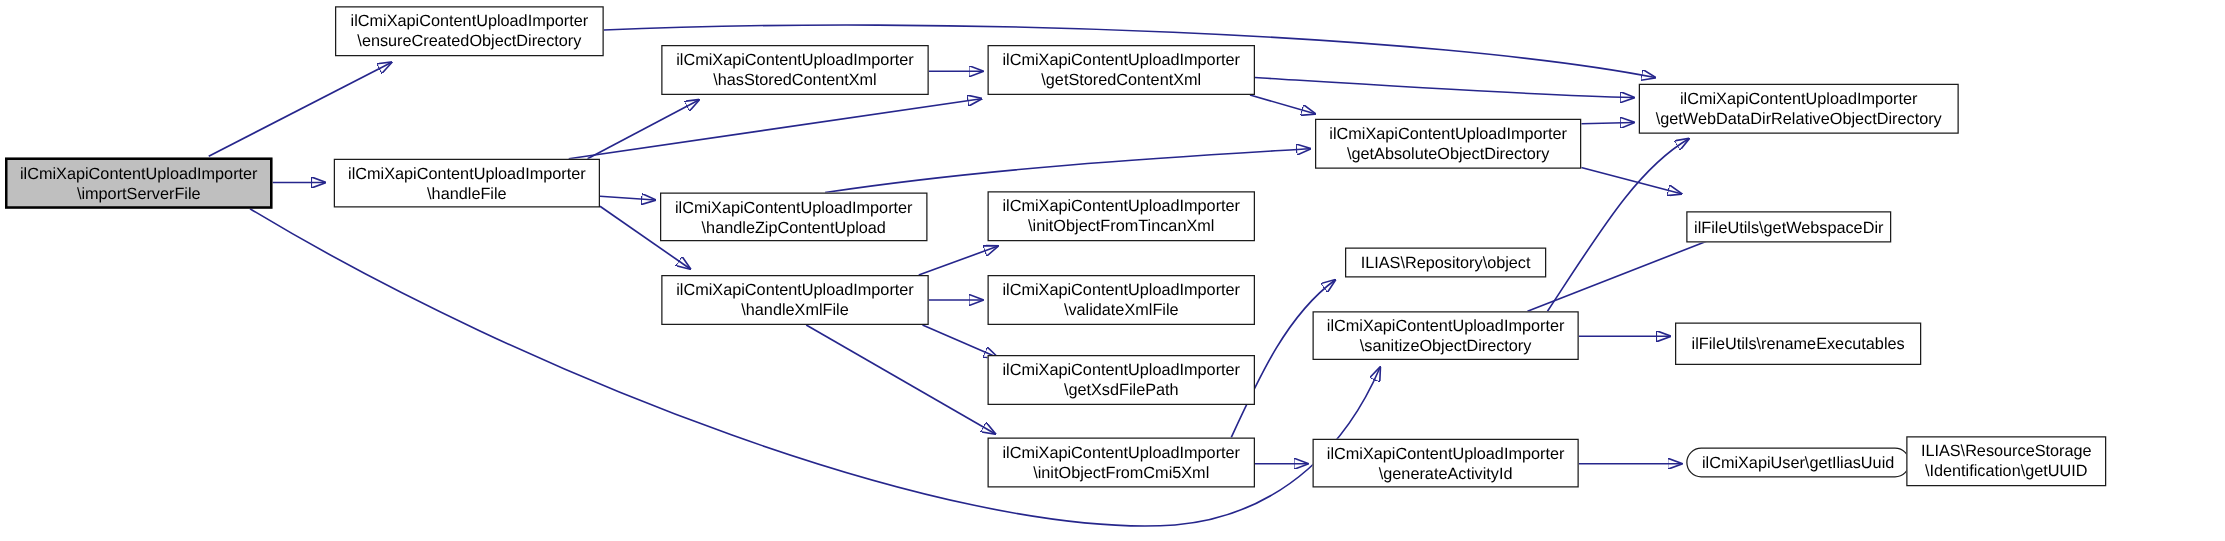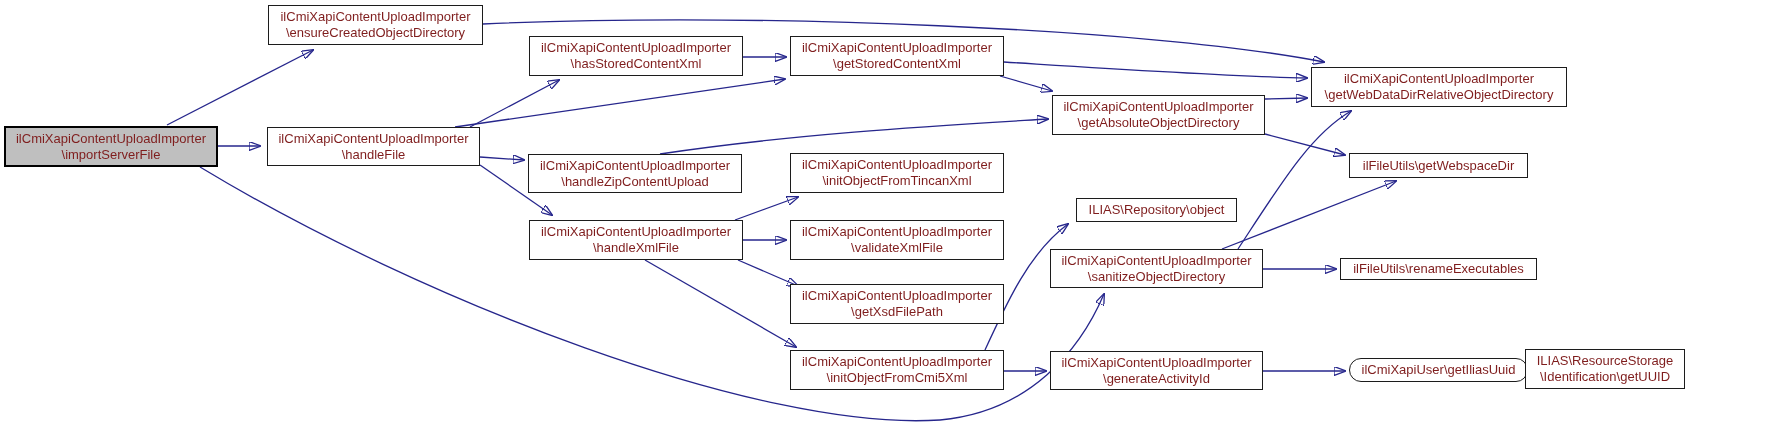--- a/index.html
+++ b/index.html
@@ -7,21 +7,21 @@
     position:relative;
     width:1780px; height:433px;
     background:#ffffff;
     font-family:"Liberation Sans", sans-serif;
     overflow:hidden;
   }
   .edges { position:absolute; left:0; top:0; width:1780px; height:433px; }
   .edges path { fill:none; stroke:#26268c; stroke-width:1.3; }
   .node {
     position:absolute; box-sizing:border-box;
-    border:1px solid #1c1c1c; background:#ffffff; color:#7f1d1d;
+    border:1px solid #1c1c1c; background:#ffffff; color:#000000;
     display:flex; align-items:center; justify-content:center;
     text-align:center; font-size:13px; line-height:16px;
     white-space:pre-line; cursor:pointer;
   }
   .node.highlight { background:#bfbfbf; border:2px solid #000000; }
 </style>
 </head>
 <body>
 
 <div class="canvas">
@@ -83,19 +83,19 @@
 \initObjectFromCmi5Xml</div>
   <div class="node" style="left:1052px; top:95px;  width:213px; height:40px;">ilCmiXapiContentUploadImporter
 \getAbsoluteObjectDirectory</div>
   <div class="node" style="left:1076px; top:198px; width:161px; height:24px;">ILIAS\Repository\object</div>
   <div class="node" style="left:1050px; top:249px; width:213px; height:39px;">ilCmiXapiContentUploadImporter
 \sanitizeObjectDirectory</div>
   <div class="node" style="left:1050px; top:351px; width:213px; height:39px;">ilCmiXapiContentUploadImporter
 \generateActivityId</div>
   <div class="node" style="left:1311px; top:67px;  width:256px; height:40px;">ilCmiXapiContentUploadImporter
 \getWebDataDirRelativeObjectDirectory</div>
-  <div class="node" style="left:1349px; top:153px; width:179px; height:25px;">ilFileUtils\getWebspaceDir</div>
-  <div class="node" style="left:1340px; top:258px; width:197px; height:22px;">ilFileUtils\renameExecutables</div>
+  <div class="node" style="left:1349px; top:169px; width:164px; height:25px;">ilFileUtils\getWebspaceDir</div>
+  <div class="node" style="left:1340px; top:258px; width:197px; height:34px;">ilFileUtils\renameExecutables</div>
   <div class="node" style="left:1349px; top:358px; width:179px; height:24px;border-radius:12px;">ilCmiXapiUser\getIliasUuid</div>
   <div class="node" style="left:1525px; top:349px; width:160px; height:40px;">ILIAS\ResourceStorage
 \Identification\getUUID</div>
 
 </div>
 
 </body></html>

